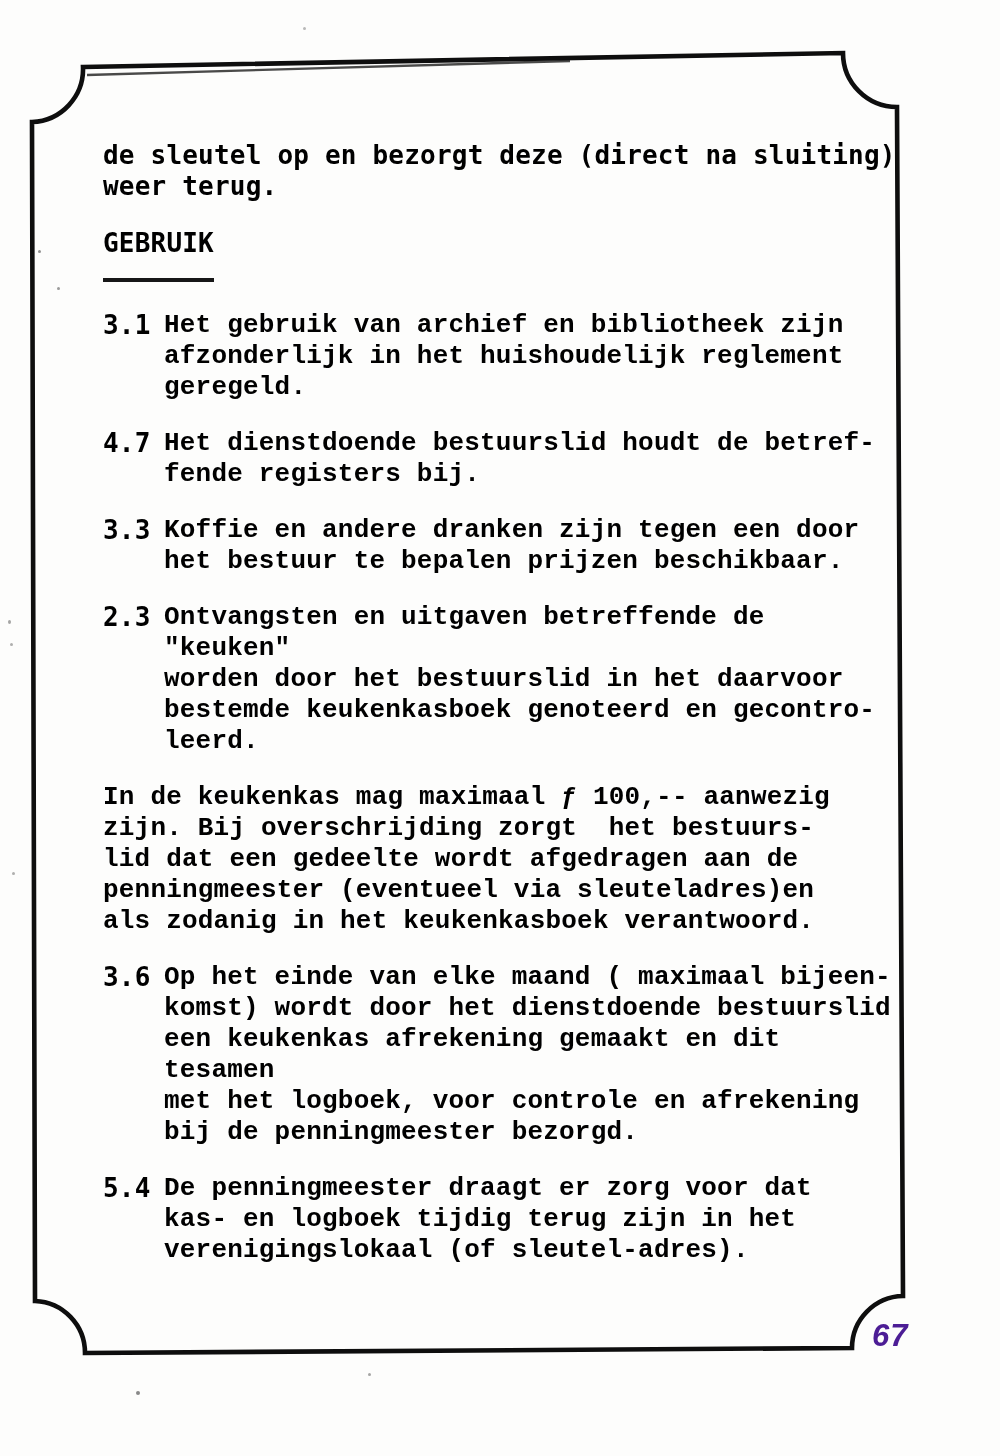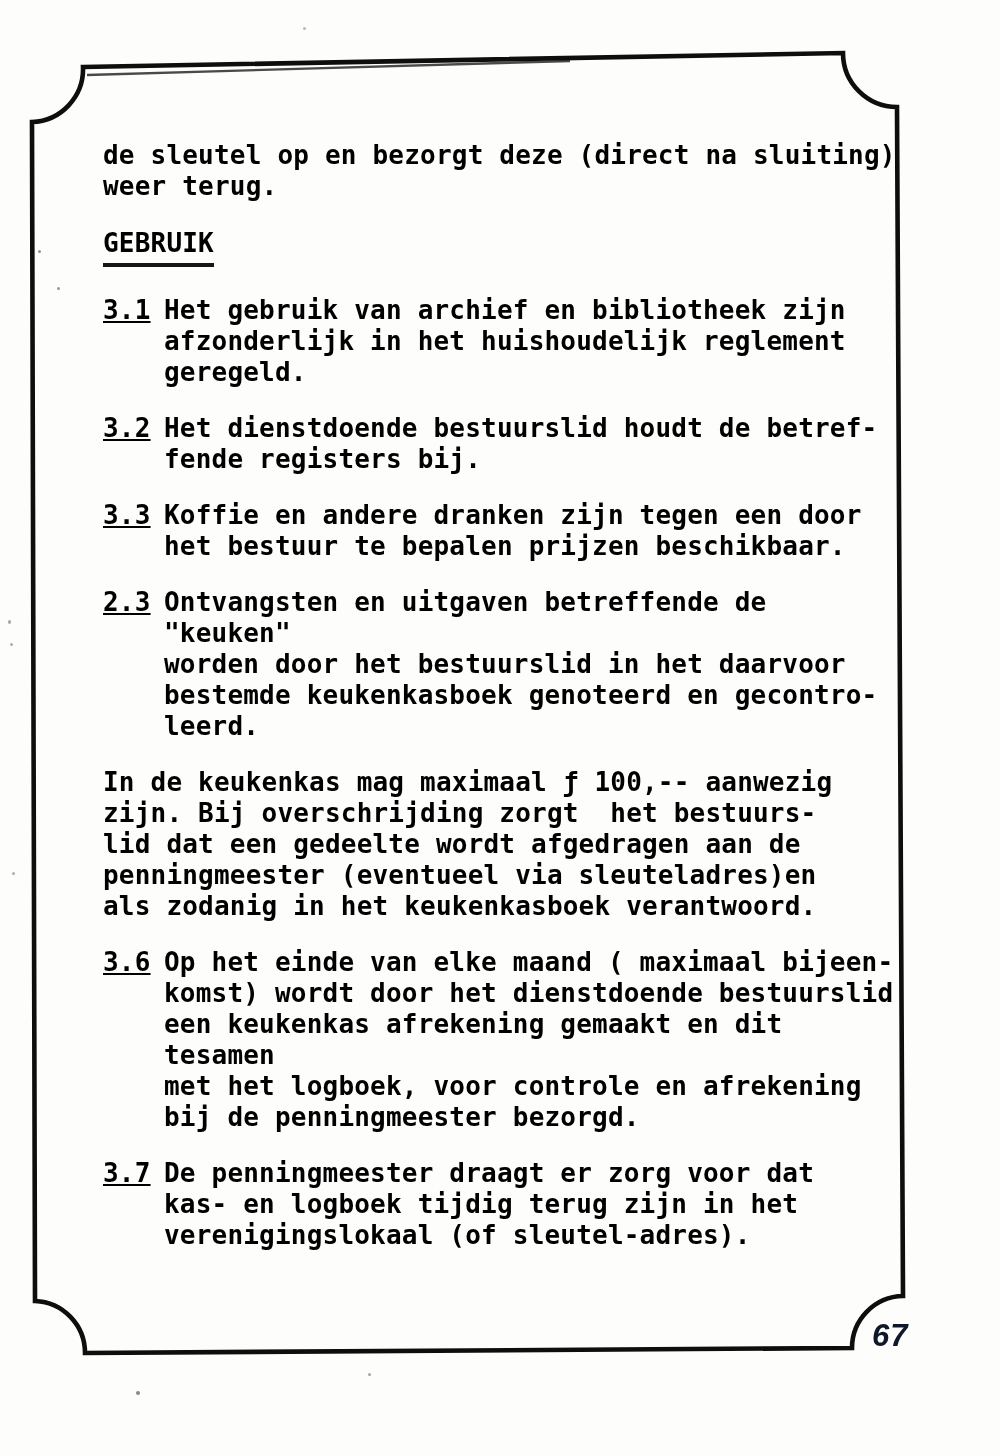--- a/index.html
+++ b/index.html
@@ -22,30 +22,30 @@
     font-size:26px;
     line-height:31px;
     font-weight:700;
     letter-spacing:0.2px;
   }
   .intro{white-space:pre-wrap;}
   .heading{margin:26px 0 28px 0;}
   .heading span{
     display:inline-block;
     border-bottom:4px solid #171717;
-    padding-bottom:4px;
+    padding-bottom:19px;
   }
   .item{display:flex;margin-bottom:25px;}
-  .item .num{width:61px;flex:none;text-decoration:underline;}
-  .item .body{white-space:pre-wrap;flex:1;}
+  .item .num{width:61px;flex:none;}
+  .item .body{white-space:pre-wrap;flex:1;font-family:Liberation Mono, monospace;}
   .pagenum{
     position:absolute;left:872px;top:1318px;
     font-family:"Liberation Sans", sans-serif;
     font-weight:bold;font-style:italic;
-    font-size:31px;color:#0f172a;
+    font-size:31px;color:#4c1d95;
     letter-spacing:1px;
   }
   .speck{position:absolute;background:#3a3a3a;border-radius:50%;}
   .s1{left:38px;top:250px;width:3px;height:3px;opacity:.55;}
   .s2{left:57px;top:287px;width:3px;height:3px;opacity:.5;}
   .s3{left:8px;top:620px;width:3px;height:4px;opacity:.45;}
   .s4{left:10px;top:643px;width:3px;height:3px;opacity:.4;}
   .s5{left:12px;top:872px;width:3px;height:3px;opacity:.4;}
   .s6{left:136px;top:1391px;width:4px;height:4px;opacity:.6;}
   .s7{left:368px;top:1373px;width:3px;height:3px;opacity:.45;}
@@ -71,21 +71,21 @@
     </div>
 
     <div>
       <div class="item">
         <span class="num">3.1</span>
         <span class="body">Het gebruik van archief en bibliotheek zijn
 afzonderlijk in het huishoudelijk reglement
 geregeld.</span>
       </div>
       <div class="item">
-        <span class="num">3.2</span>
+        <span class="num">4.7</span>
         <span class="body">Het dienstdoende bestuurslid houdt de betref-
 fende registers bij.</span>
       </div>
       <div class="item">
         <span class="num">3.3</span>
         <span class="body">Koffie en andere dranken zijn tegen een door
 het bestuur te bepalen prijzen beschikbaar.</span>
       </div>
       <div class="item">
         <span class="num">2.3</span>
@@ -103,21 +103,21 @@
       </div>
       <div class="item">
         <span class="num">3.6</span>
         <span class="body">Op het einde van elke maand ( maximaal bijeen-
 komst) wordt door het dienstdoende bestuurslid
 een keukenkas afrekening gemaakt en dit tesamen
 met het logboek, voor controle en afrekening
 bij de penningmeester bezorgd.</span>
       </div>
       <div class="item">
-        <span class="num">3.7</span>
+        <span class="num">5.4</span>
         <span class="body">De penningmeester draagt er zorg voor dat
 kas- en logboek tijdig terug zijn in het
 verenigingslokaal (of sleutel-adres).</span>
       </div>
     </div>
 
   </div>
 
   <div class="pagenum">67</div>
 

